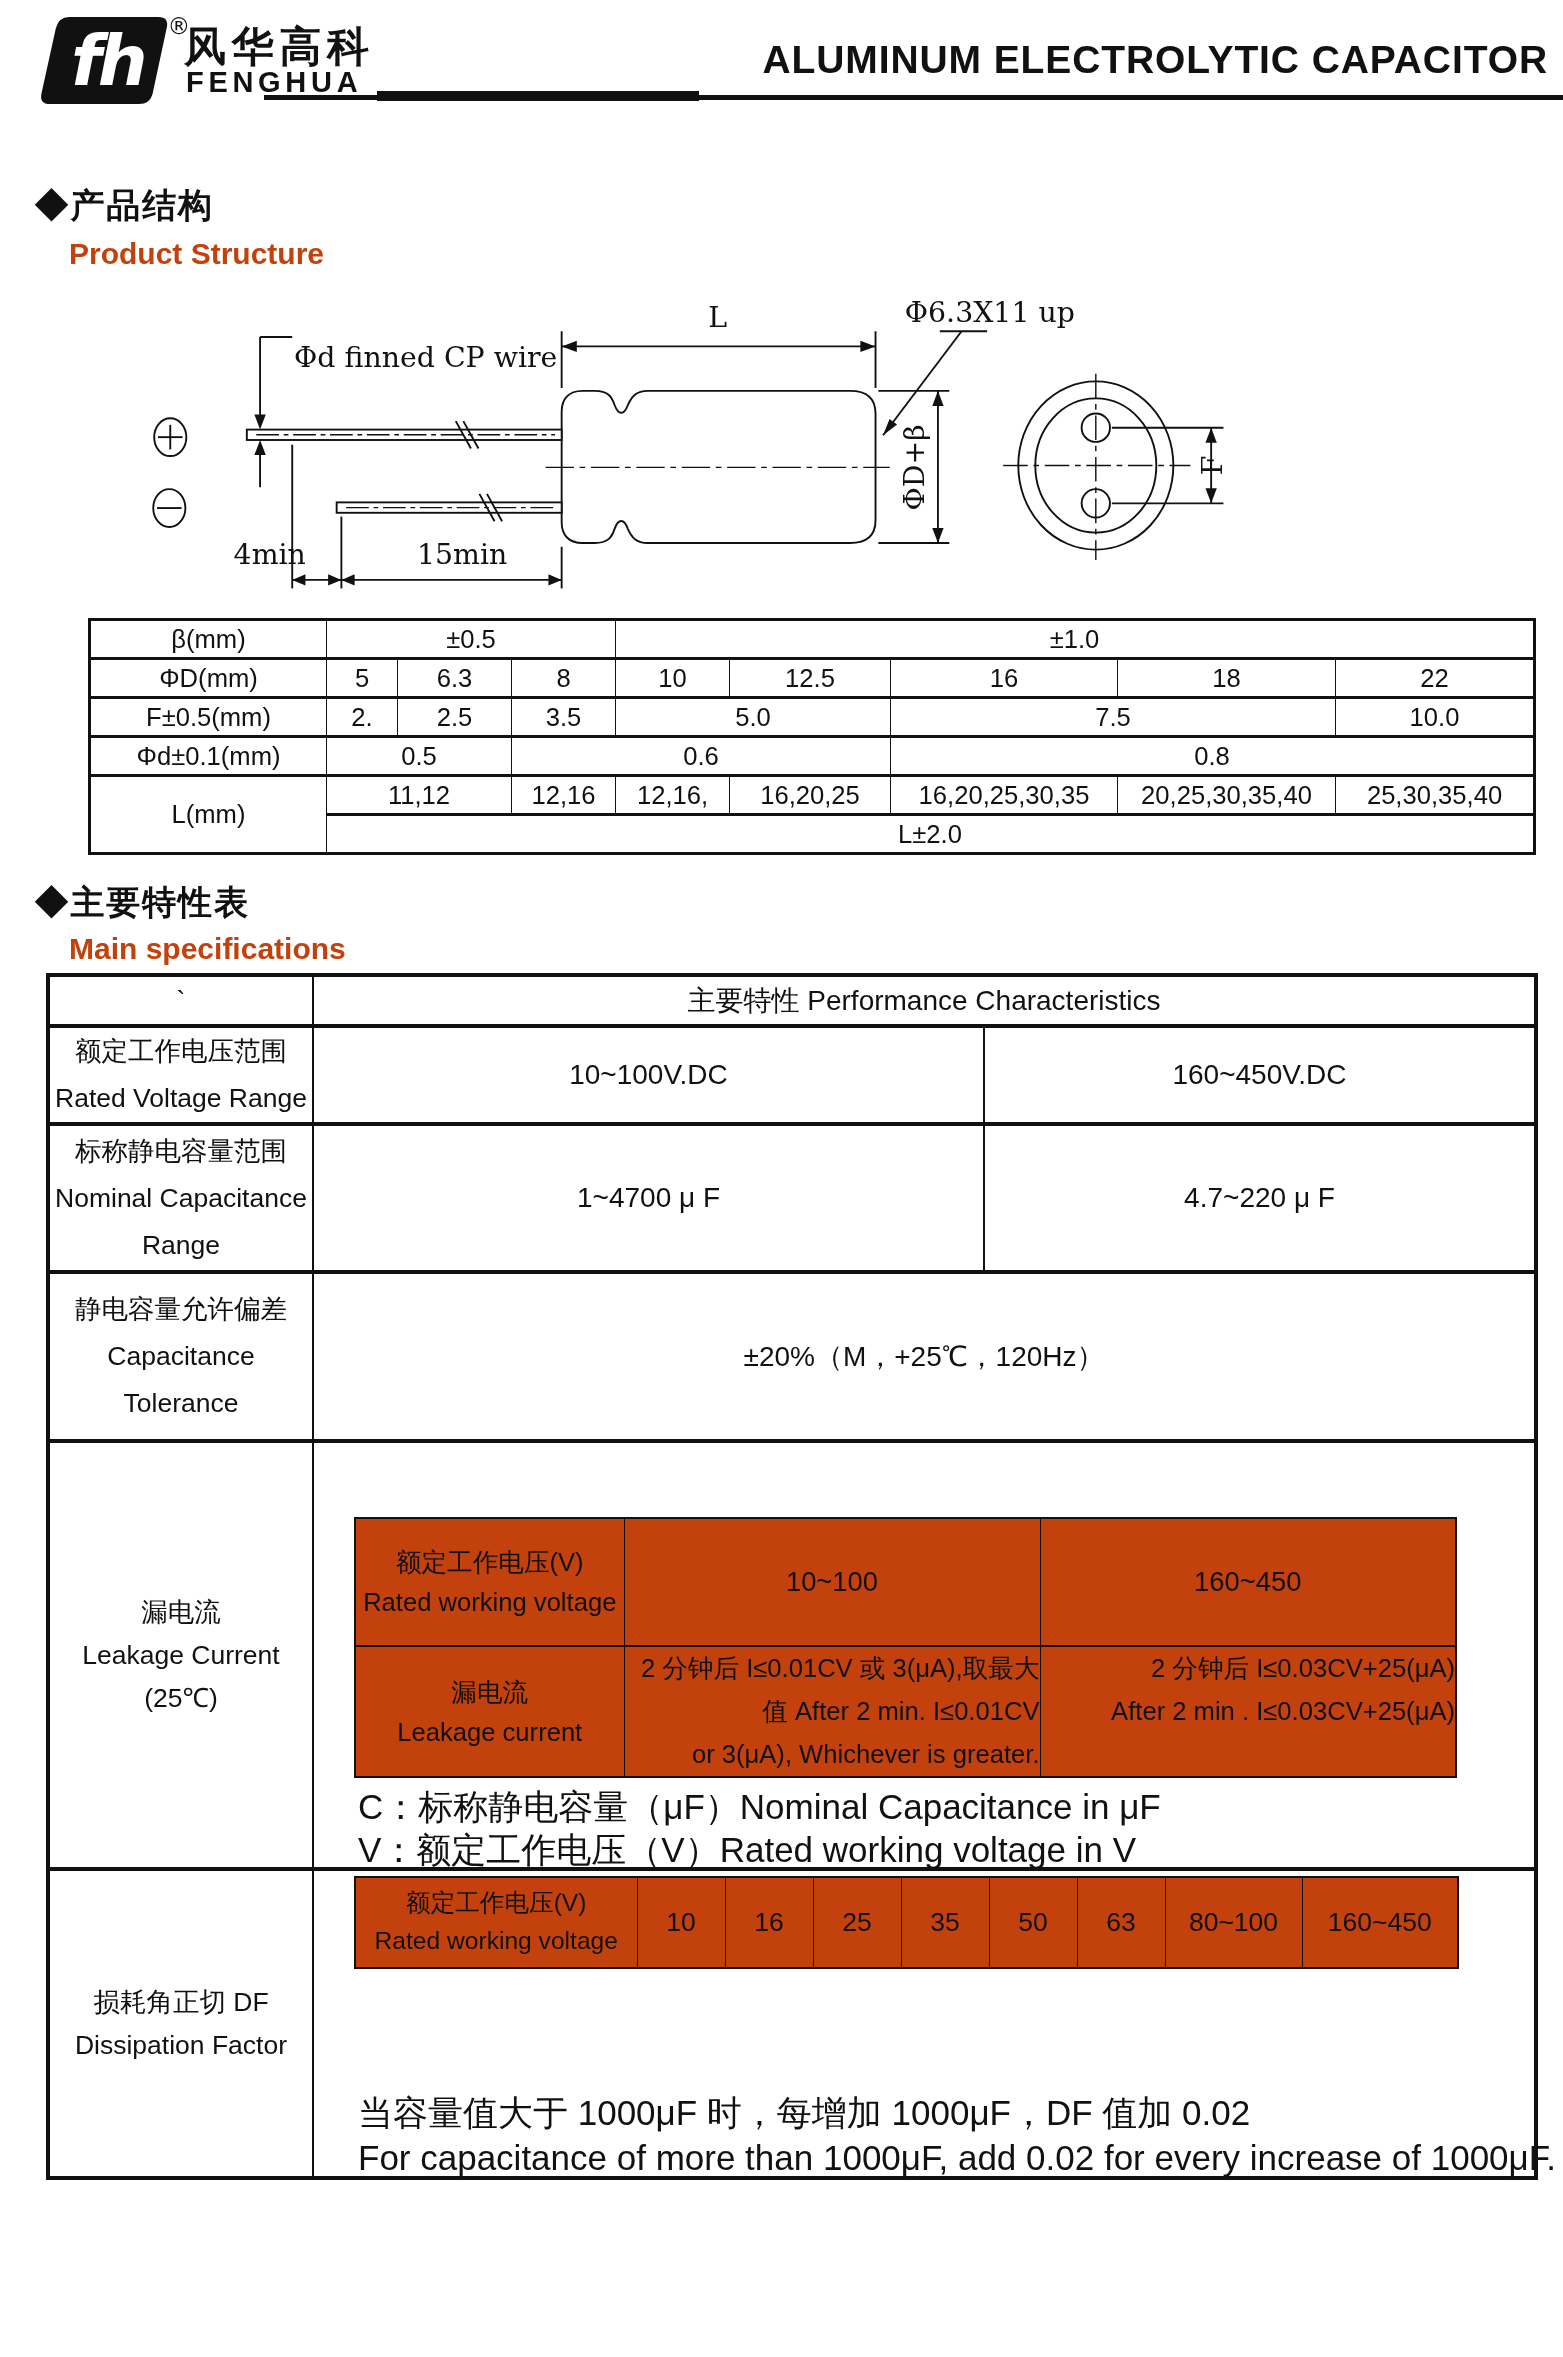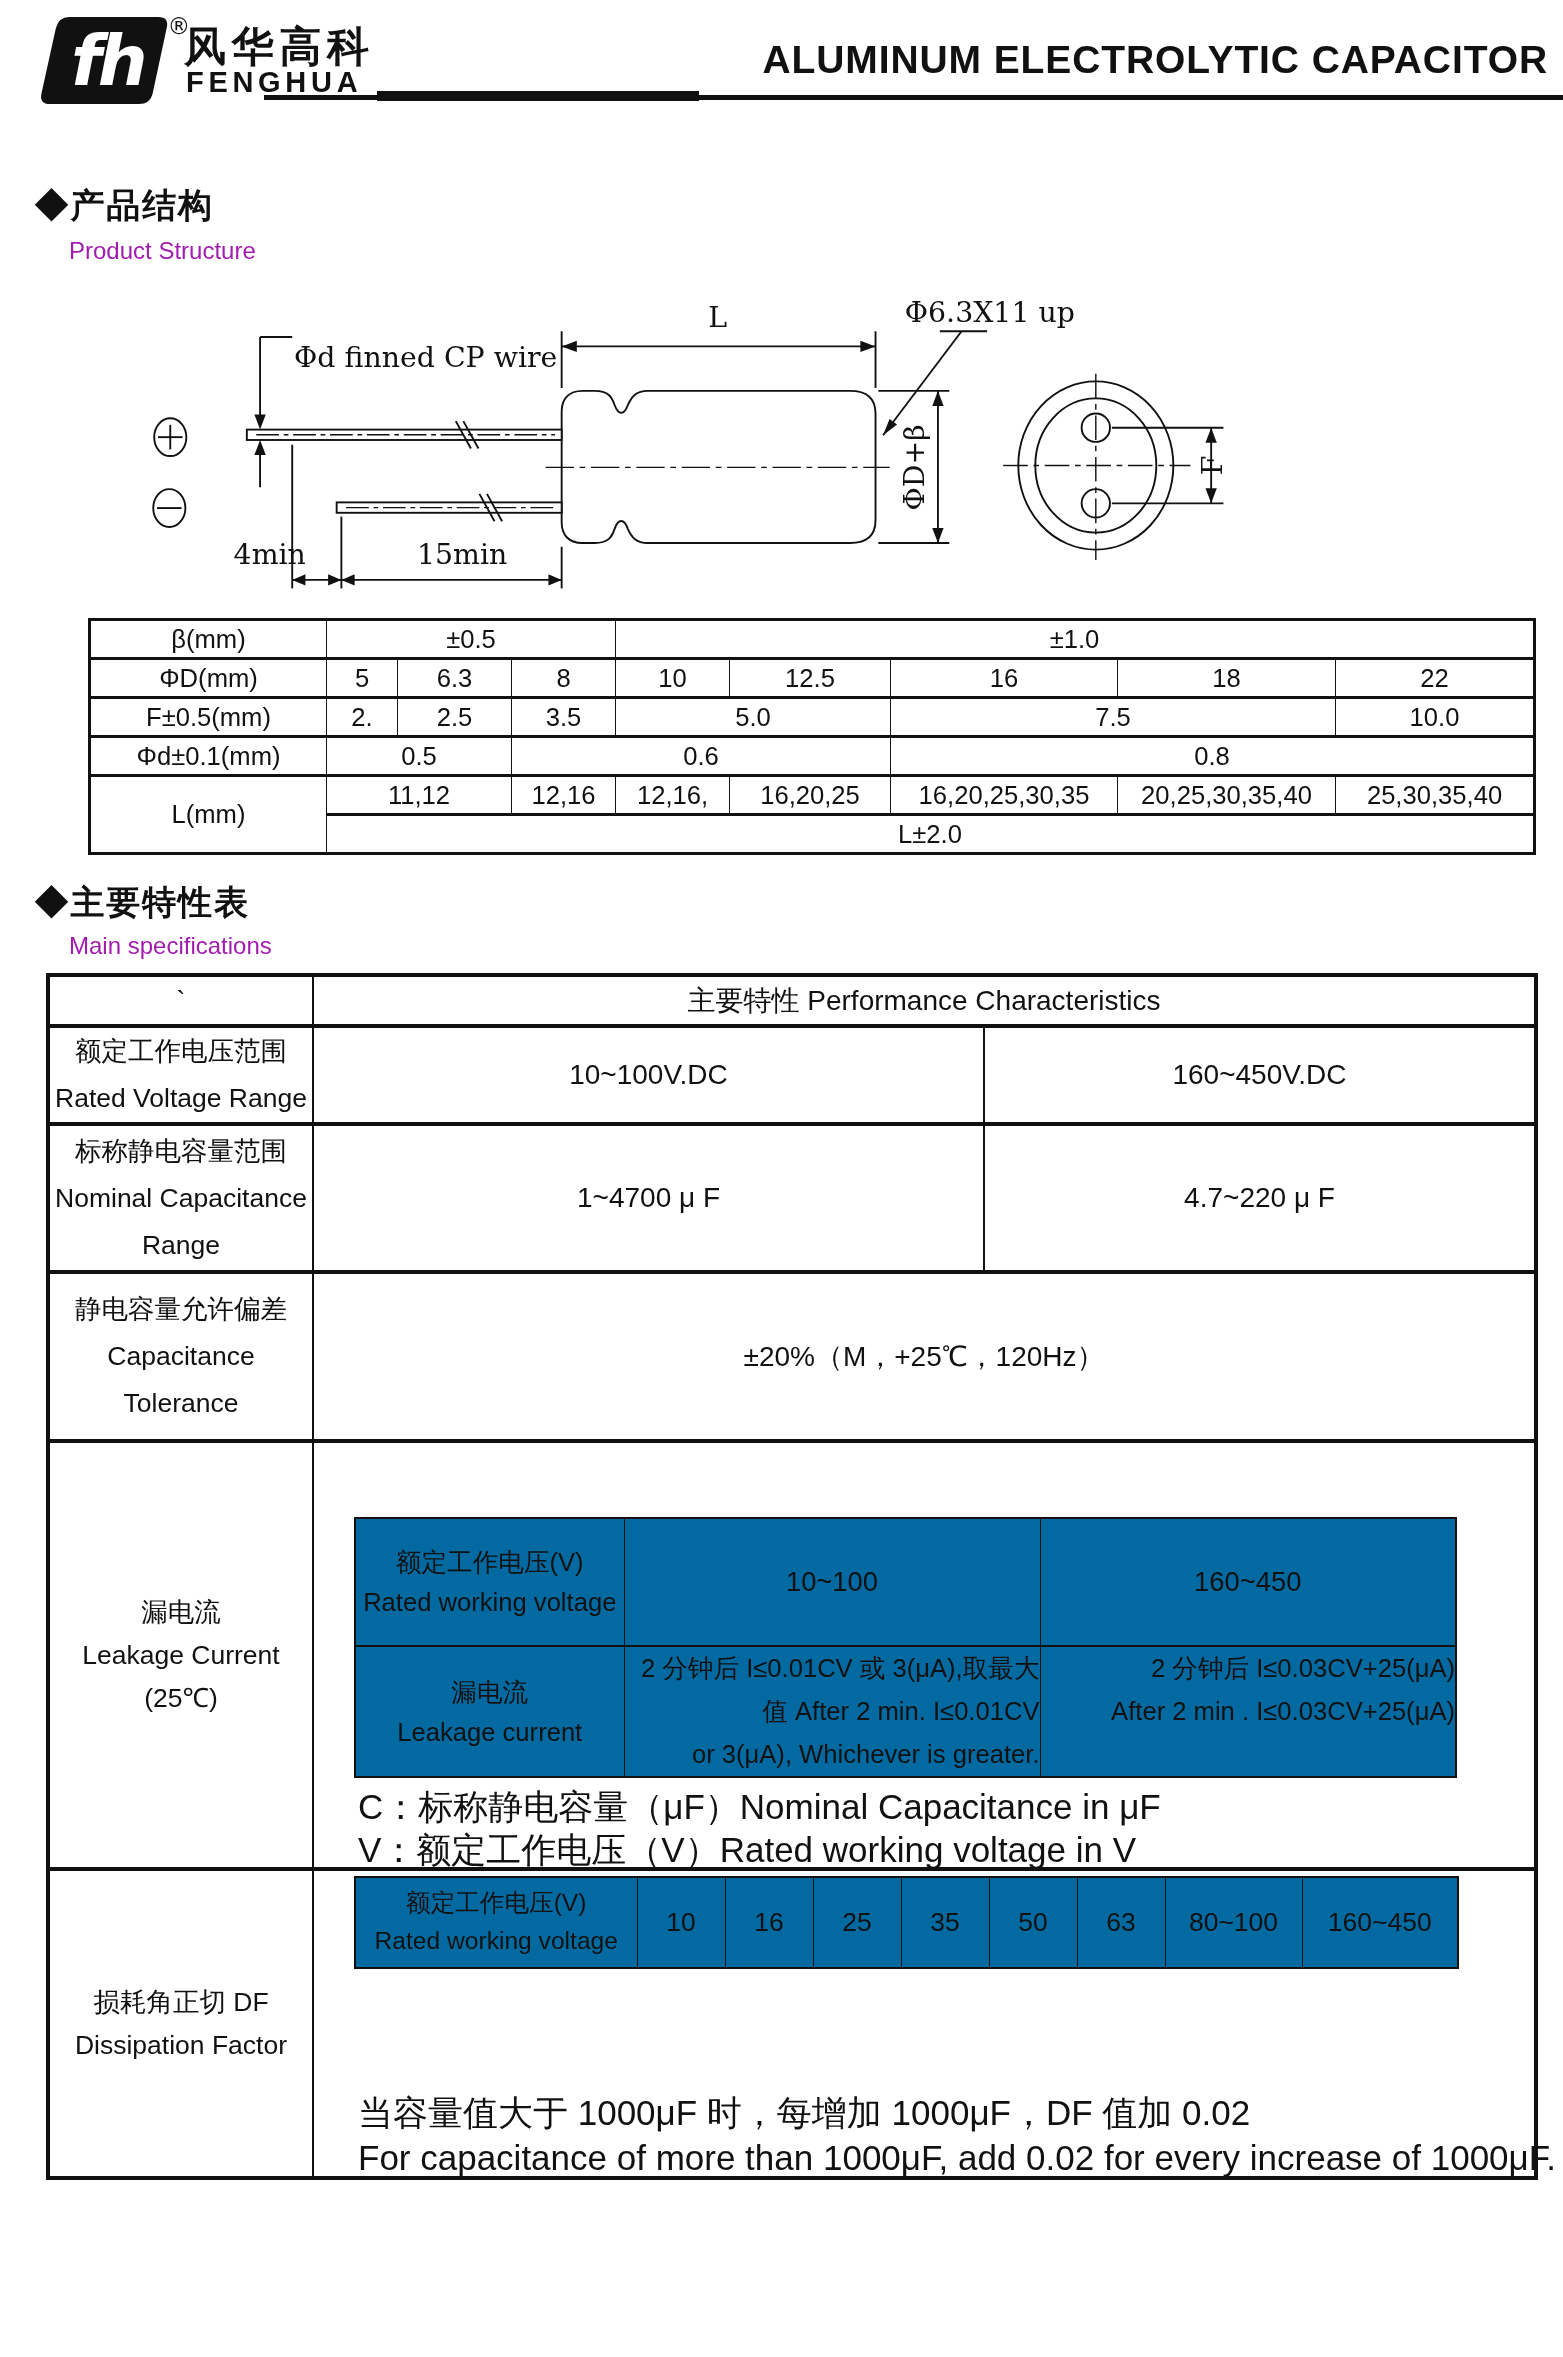--- a/index.html
+++ b/index.html
@@ -10,39 +10,39 @@
 
   
   .logo-zh { position:absolute; left:176px; top:19px; font-size:42px; font-weight:bold; letter-spacing:5.7px; }
   .logo-en { position:absolute; left:178px; top:66px; font-size:29px; font-weight:bold; letter-spacing:4.7px; }
   .doc-title { position:absolute; right:23px; top:38px; font-size:39px; font-weight:bold; letter-spacing:0.9px; white-space:nowrap; }
   .rule-thin  { position:absolute; left:256px; top:95px; width:1308px; height:4.7px; background:#111; }
   .rule-thick { position:absolute; left:369px; top:91px; width:322px; height:9.5px; background:#111; }
 
   
   .h-zh { position:absolute; font-size:34px; font-weight:600; letter-spacing:1.9px; }
-  .h-en { position:absolute; font-size:24px; font-weight:400; color:#a21caf; }
+  .h-en { position:absolute; font-size:30px; font-weight:700; color:#c2410c; }
 
   
   table { border-collapse:collapse; table-layout:fixed; }
   td { vertical-align:middle; text-align:center; }
 
   .dimtab { position:absolute; left:80px; top:618px; width:1443px; border:3.8px solid #111; }
   .dimtab td { border:solid #111; border-width:3.8px 1.9px; font-size:25.6px; height:39px; padding:0; }
 
   .spectab { position:absolute; left:38px; top:973px; width:1488px; border:4.7px solid #111; }
   .spectab td { border:solid #111; border-width:4.7px 2.8px; padding:0; }
   .spectab .hdr { font-size:28px; }
   .corner { font-size:26.5px; }
   .val { font-size:28px; }
   .lbl div   { height:47px; line-height:47px; font-size:26.5px; }
   .lbl-sm div{ height:43px; line-height:43px; font-size:26.5px; }
   .content-cell { position:relative; vertical-align:top; }
 
-  .ntab { position:absolute; border:2.8px solid #111; background:#0369a1; }
+  .ntab { position:absolute; border:2.8px solid #111; background:#c2410c; }
   .ntab td { border:solid #111; border-width:2.8px 1.9px; }
   .nlbl div { height:40px; line-height:40px; font-size:25.6px; }
   .nval { font-size:27.4px; }
   .ntext { text-align:right; vertical-align:top; padding:5.7px 3.8px 0 7.6px; font-size:25.6px; line-height:43px; white-space:nowrap; }
   .dfhead div { height:38px; line-height:38px; font-size:24.6px; }
   .dflbl div  { height:53px; line-height:53px; font-size:25.6px; }
   .dfval { font-size:26.5px; }
   .note { position:absolute; left:44px; font-size:35px; white-space:nowrap; }
 
   

